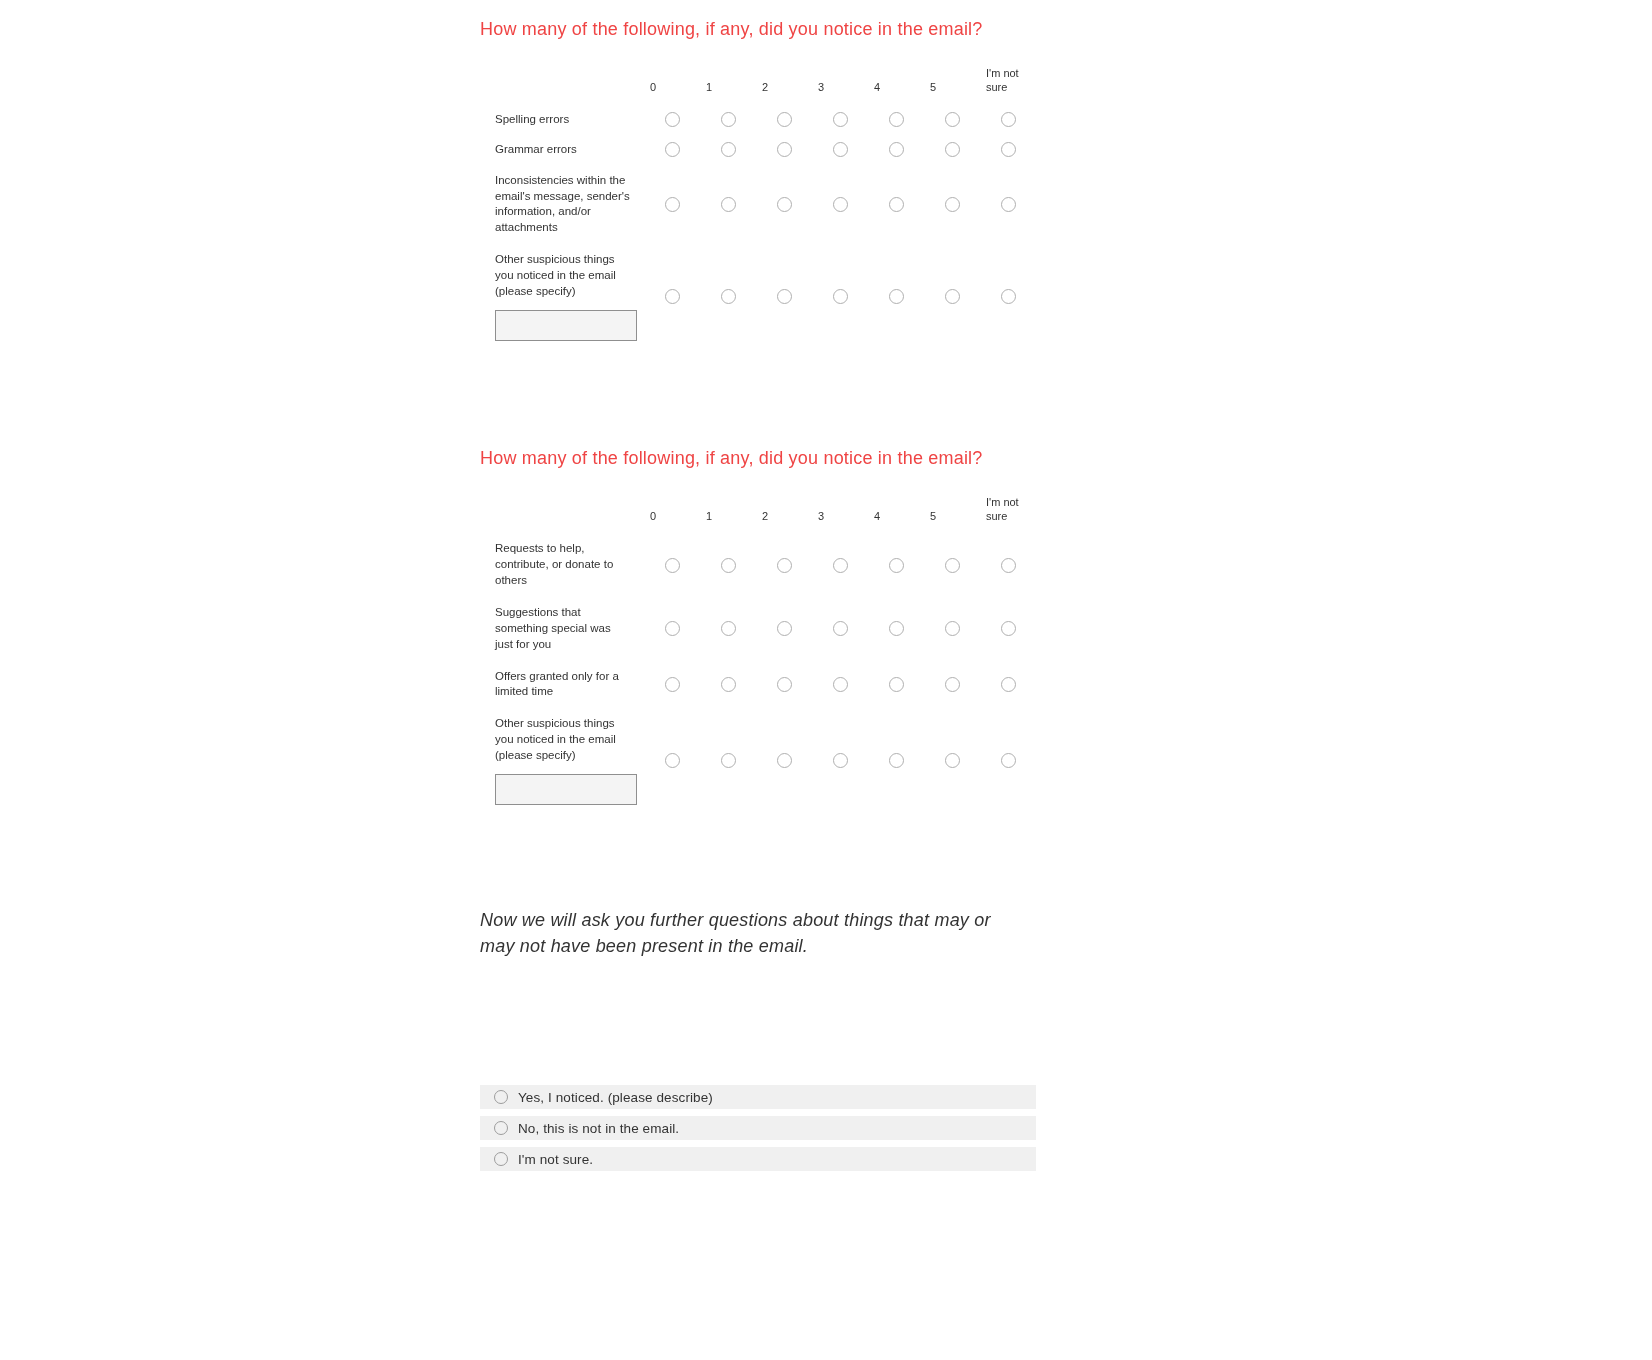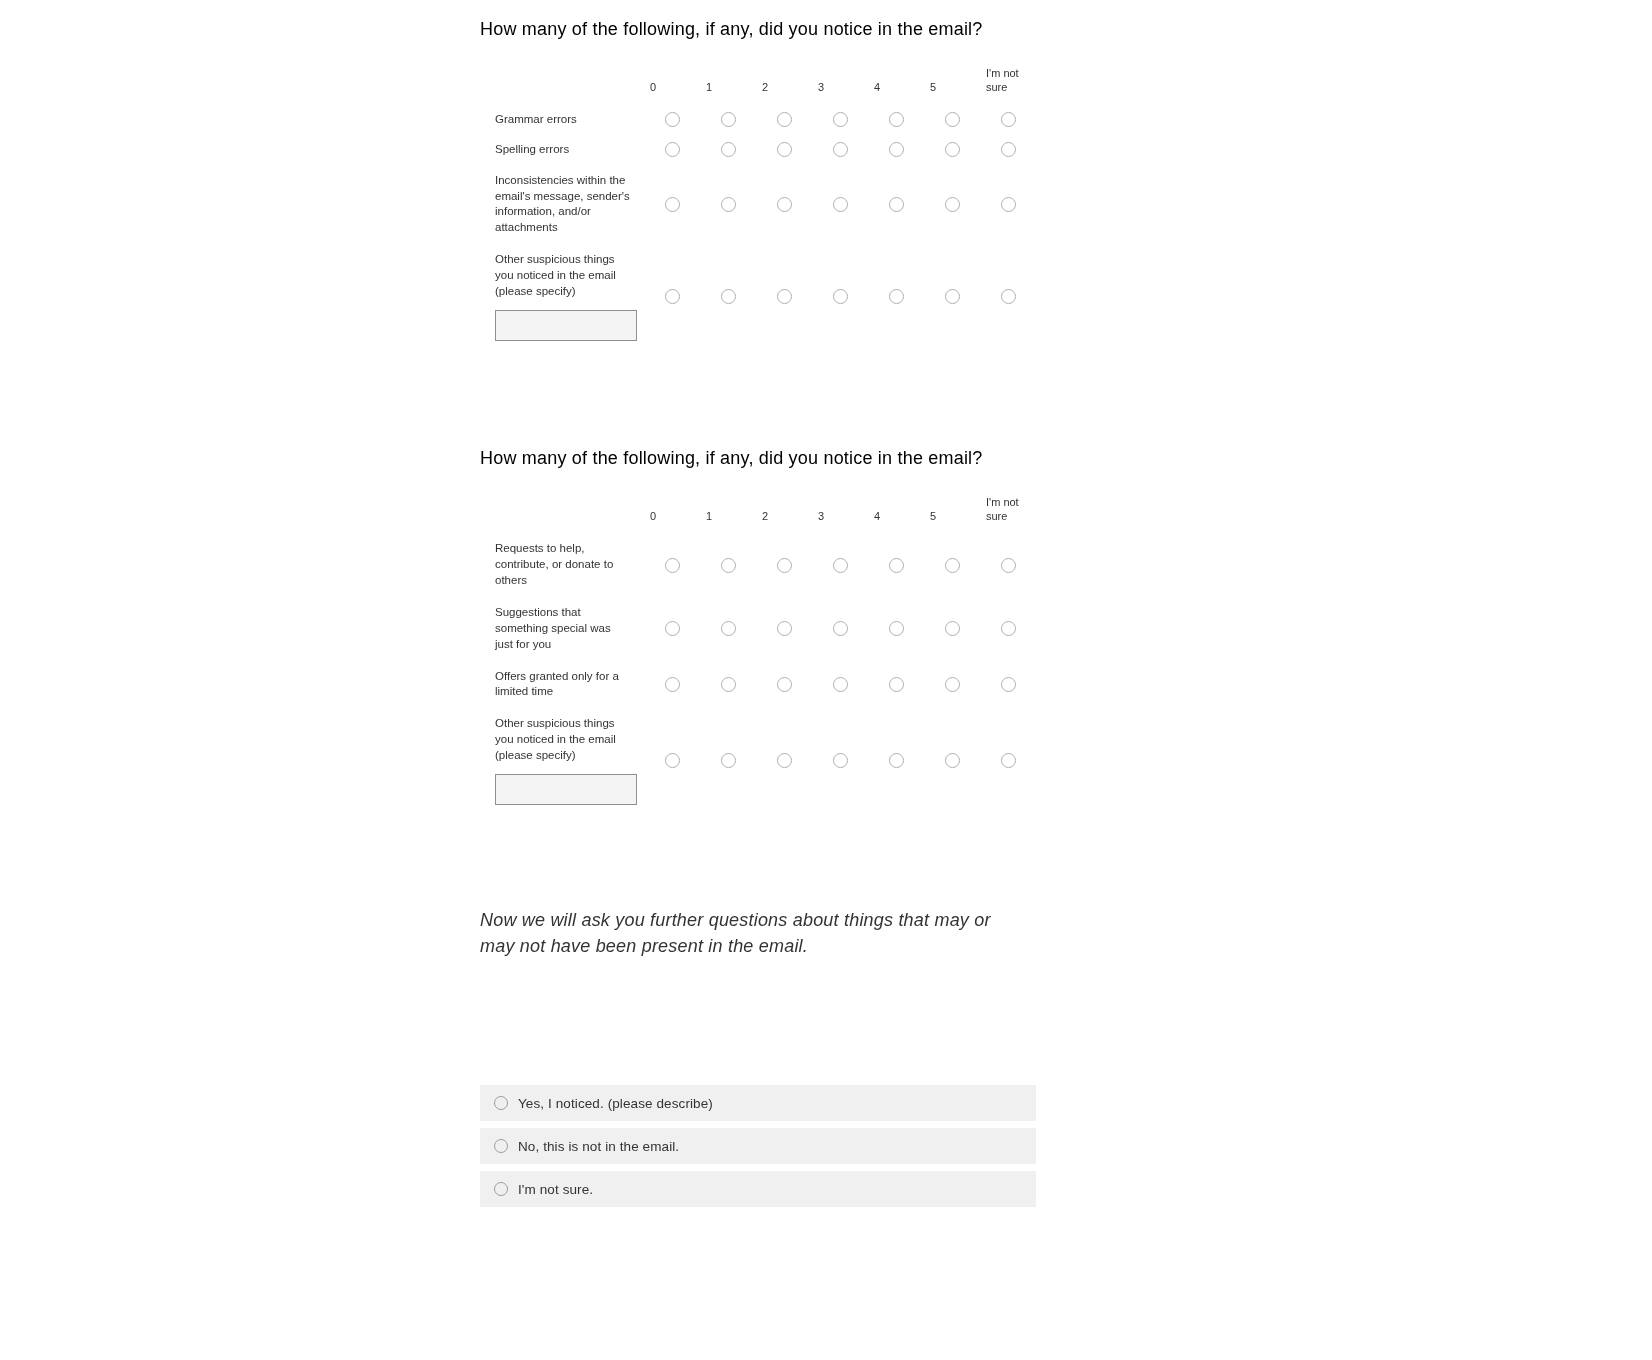--- a/index.html
+++ b/index.html
@@ -14,21 +14,21 @@
   .page {
     position: absolute;
     left: 480px;
     top: 0;
     width: 556px;
   }
   .q-title {
     font-size: 18px;
     font-weight: 500;
     letter-spacing: 0.2px;
-    color: #000000;
+    color: #ef4444;
     line-height: 1.45;
   }
   .section-1 { margin-top: 16px; }
   .matrix { margin-top: 24px; width: 556px; }
   .m-row {
     display: grid;
     grid-template-columns: 164px repeat(7, 1fr);
     align-items: center;
   }
   .m-header { align-items: end; padding-bottom: 10px; }
@@ -81,21 +81,21 @@
     color: #333333;
     max-width: 534px;
     font-style: italic;
   }
   .gap-to-q3 { height: 102px; }
   .options { margin-top: 23px; }
   .option {
     display: flex;
     align-items: center;
     background: #f0f0f0;
-    height: 36px;
+    height: 24px;
     margin-bottom: 7px;
     padding-left: 14px;
     cursor: pointer;
   }
   .option .radio {
     width: 14px;
     height: 14px;
     background: transparent;
     border-color: #9d9d9d;
     margin-right: 10px;
@@ -120,46 +120,46 @@
         <div class="col-head">0</div>
         <div class="col-head">1</div>
         <div class="col-head">2</div>
         <div class="col-head">3</div>
         <div class="col-head">4</div>
         <div class="col-head">5</div>
         <div class="col-head">I'm not sure</div>
       </div>
 
       <div class="m-row simple-row">
+        <div class="row-label">Spelling errors</div>
+        <div class="cell">
+            <span class="radio"></span>
+          </div>
+        <div class="cell">
+            <span class="radio"></span>
+          </div>
+        <div class="cell">
+            <span class="radio"></span>
+          </div>
+        <div class="cell">
+            <span class="radio"></span>
+          </div>
+        <div class="cell">
+            <span class="radio"></span>
+          </div>
+        <div class="cell">
+            <span class="radio"></span>
+          </div>
+        <div class="cell">
+            <span class="radio"></span>
+          </div>
+      </div>
+
+      <div class="m-row simple-row">
         <div class="row-label">Grammar errors</div>
-        <div class="cell">
-            <span class="radio"></span>
-          </div>
-        <div class="cell">
-            <span class="radio"></span>
-          </div>
-        <div class="cell">
-            <span class="radio"></span>
-          </div>
-        <div class="cell">
-            <span class="radio"></span>
-          </div>
-        <div class="cell">
-            <span class="radio"></span>
-          </div>
-        <div class="cell">
-            <span class="radio"></span>
-          </div>
-        <div class="cell">
-            <span class="radio"></span>
-          </div>
-      </div>
-
-      <div class="m-row simple-row">
-        <div class="row-label">Spelling errors</div>
         <div class="cell">
             <span class="radio"></span>
           </div>
         <div class="cell">
             <span class="radio"></span>
           </div>
         <div class="cell">
             <span class="radio"></span>
           </div>
         <div class="cell">

